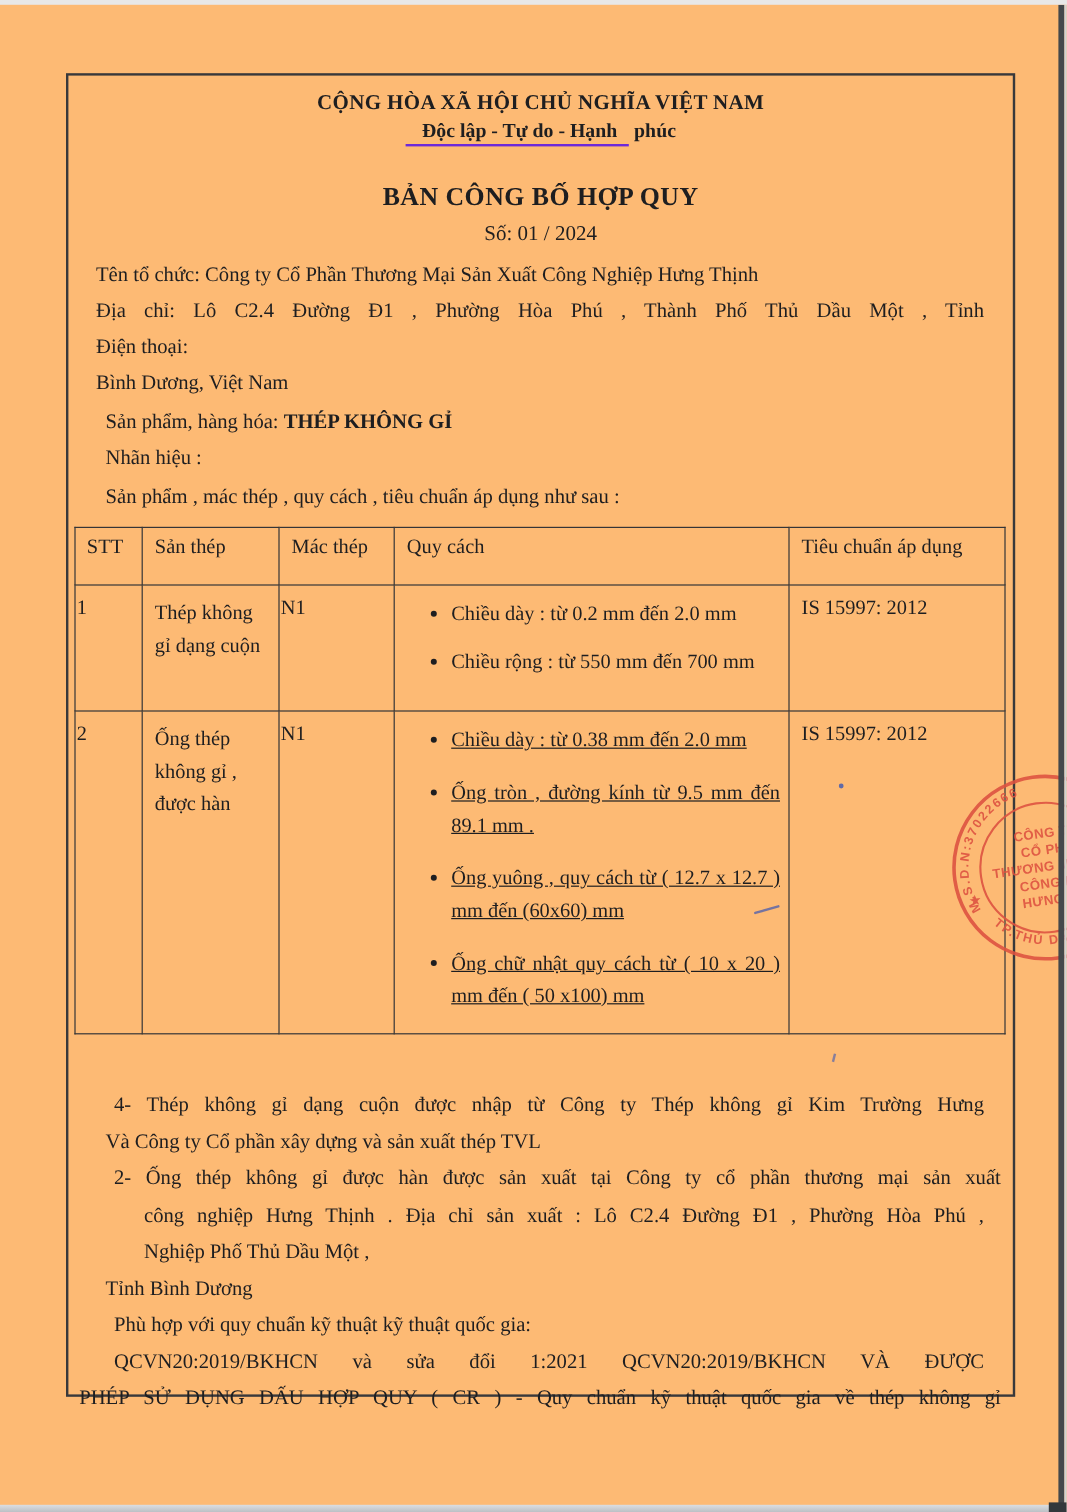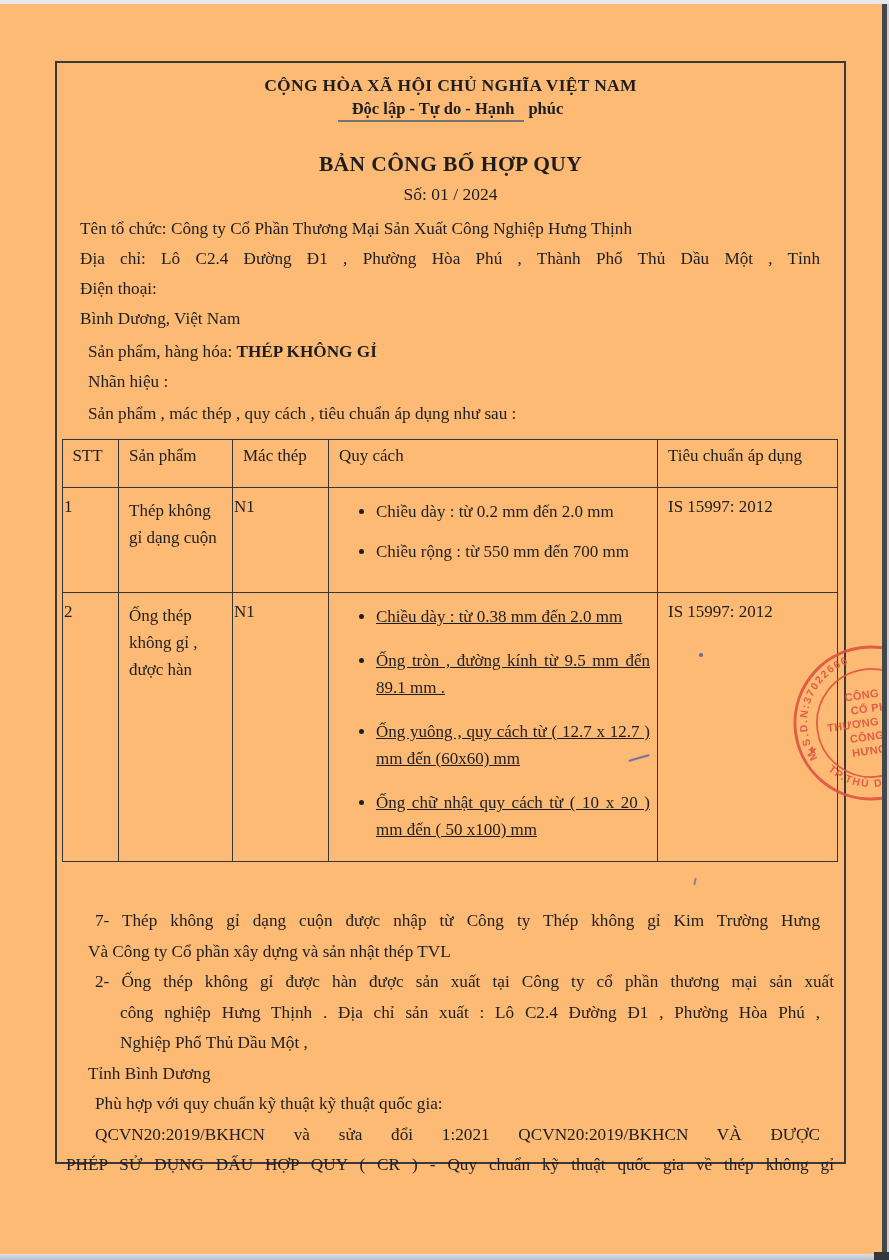--- a/index.html
+++ b/index.html
@@ -9,21 +9,21 @@
     font-family:"Liberation Serif","DejaVu Serif",serif;
     color:#1e1e20;
   }
   .frame{
     position:absolute;left:55px;top:57px;width:787px;height:1099px;
     border:2px solid #39393b;background:transparent;
   }
   .center{text-align:center;}
   .country{margin-top:12px;font-size:17.5px;font-weight:bold;letter-spacing:.3px;}
   .motto{margin-top:3px;font-size:16.5px;font-weight:bold;}
-  .motto .ul{border-bottom:2px solid #737373;padding:0 10px 2px 14px;}
+  .motto .ul{border-bottom:2px solid #6d28d9;padding:0 10px 2px 14px;}
   .motto .tail{padding-left:4px;}
   .doc-title{margin-top:33px;font-size:21.5px;font-weight:bold;letter-spacing:.4px;}
   .doc-no{margin-top:7px;font-size:17.5px;}
   .info{margin-top:9px;font-size:17.2px;}
   .ln{line-height:30px;}
   .ml23{margin-left:23px;}
   .ml31{margin-left:31px;}
   .ml38{margin-left:38px;}
   .ml63{margin-left:63px;}
   .ml9{margin-left:9px;}
@@ -114,21 +114,21 @@
       <colgroup>
         <col class="c-stt">
           <col class="c-sp">
           <col class="c-mt">
           <col class="c-qc">
           <col class="c-tc">
       </colgroup>
       <tbody>
           <tr class="hdr">
         <th class="cc">STT</th>
-        <th>Sản phẩm</th>
+        <th>Sản thép</th>
         <th>Mác thép</th>
         <th>Quy cách</th>
         <th>Tiêu chuẩn áp dụng</th>
       </tr>
       <tr class="r1">
         <td class="cc">1</td>
         <td class="sp">Thép không gỉ dạng cuộn</td>
         <td class="cc">N1</td>
         <td>
           <ul class="specs">
@@ -149,22 +149,22 @@
             <li>Ống yuông , quy cách từ ( 12.7 x 12.7 ) mm đến (60x60) mm</li>
             <li>Ống chữ nhật quy cách từ ( 10 x 20 ) mm đến ( 50 x100) mm</li>
           </ul>
         </td>
         <td class="tc">IS 15997: 2012</td>
       </tr>
     </tbody>
       </table>
 
     <div class="notes">
-      <div class="ln ml38 mr24 jl">7- Thép không gỉ dạng cuộn được nhập từ Công ty Thép không gỉ Kim Trường Hưng</div>
-      <div class="ln ml31">Và Công ty Cổ phần xây dựng và sản nhật thép TVL</div>
+      <div class="ln ml38 mr24 jl">4- Thép không gỉ dạng cuộn được nhập từ Công ty Thép không gỉ Kim Trường Hưng</div>
+      <div class="ln ml31">Và Công ty Cổ phần xây dựng và sản xuất thép TVL</div>
       <div class="ln ml38 mr10 jl">2- Ống thép không gỉ được hàn được sản xuất tại Công ty cổ phần thương mại sản xuất</div>
       <div class="ln ml63 mr24 jl">công nghiệp Hưng Thịnh . Địa chỉ sản xuất : Lô C2.4 Đường Đ1 , Phường Hòa Phú ,</div>
       <div class="ln ml63">Nghiệp Phố Thủ Dầu Một ,</div>
       <div class="ln ml31">Tỉnh Bình Dương</div>
       <div class="ln ml38">Phù hợp với quy chuẩn kỹ thuật kỹ thuật quốc gia:</div>
       <div class="ln ml38 mr24 jl">QCVN20:2019/BKHCN và sửa đổi 1:2021 QCVN20:2019/BKHCN VÀ ĐƯỢC</div>
       <div class="ln ml9 mr10 jl">PHÉP SỬ DỤNG DẤU HỢP QUY ( CR ) -  Quy chuẩn kỹ thuật quốc gia về thép không gỉ</div>
     </div>
 
   </div>

